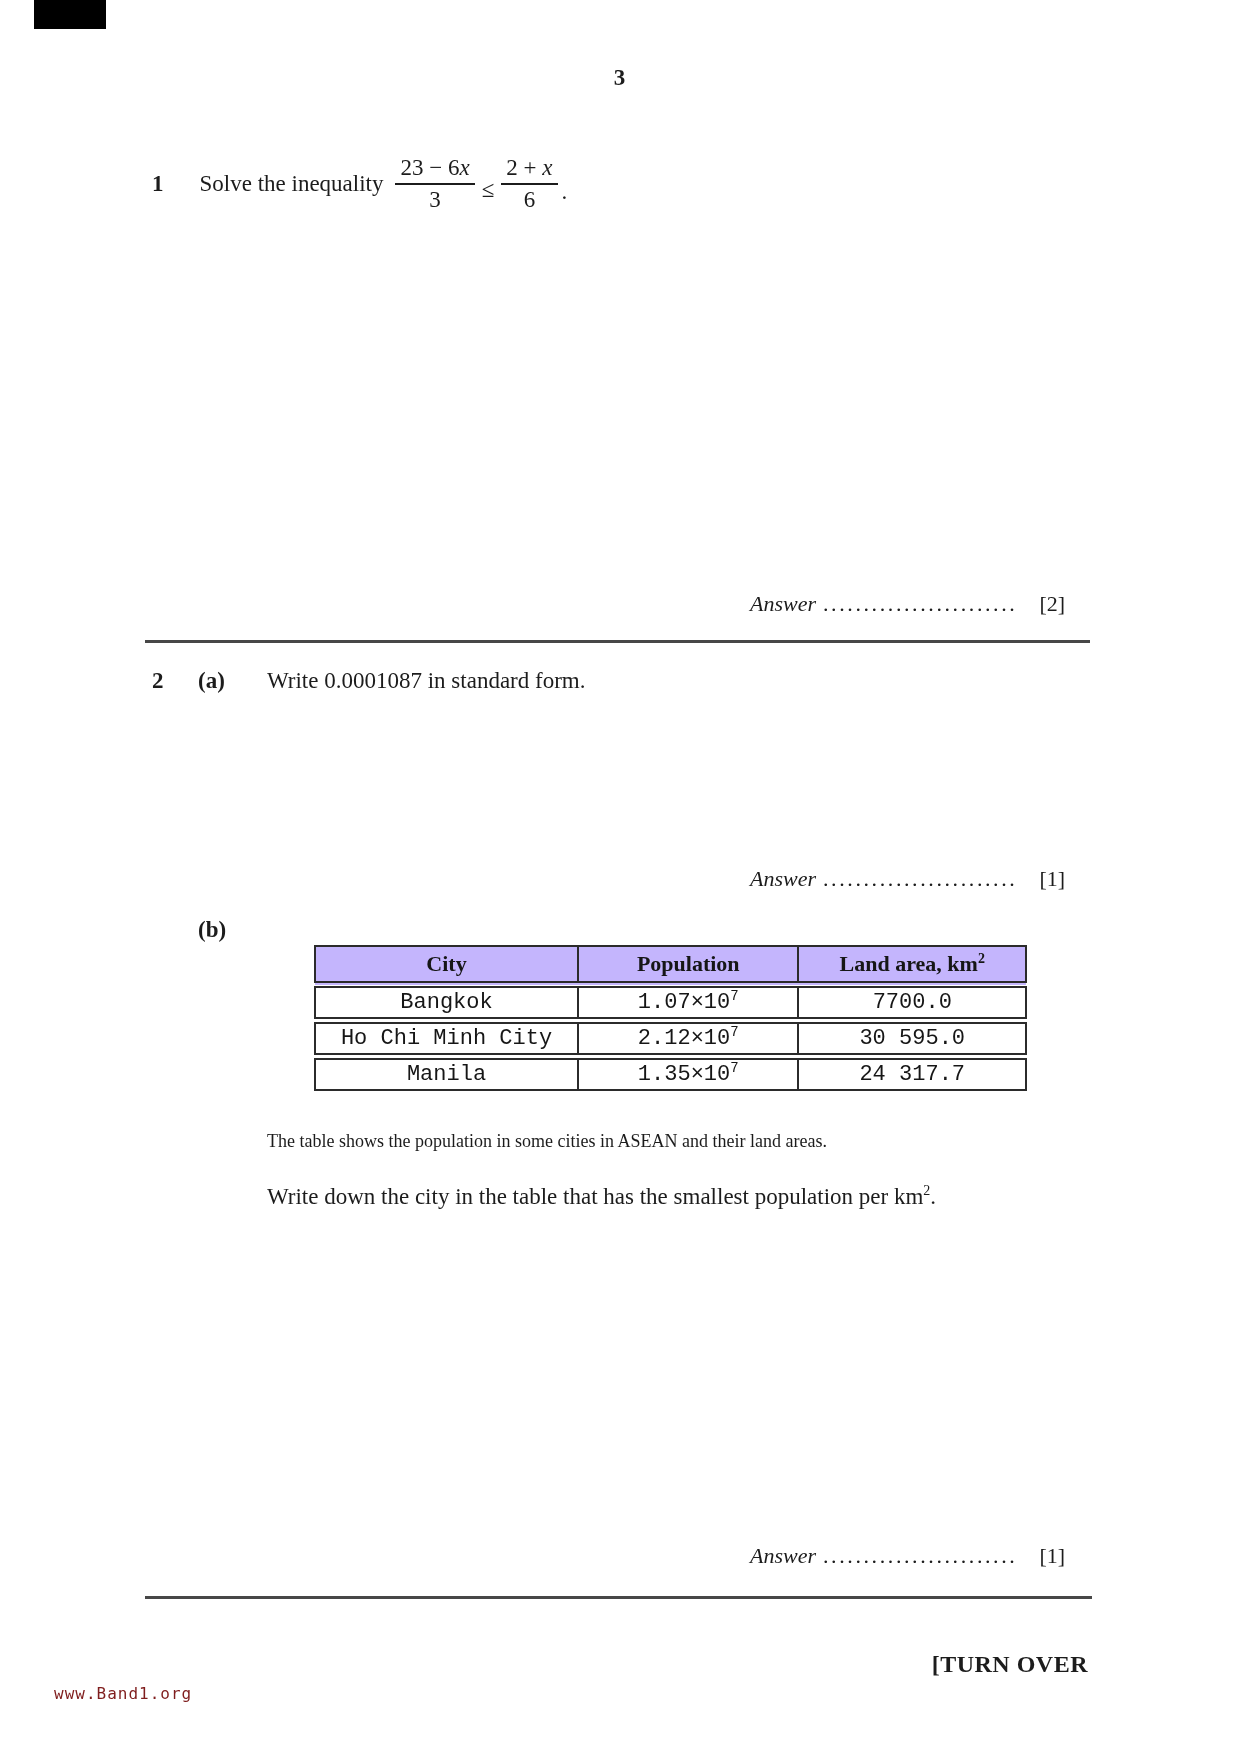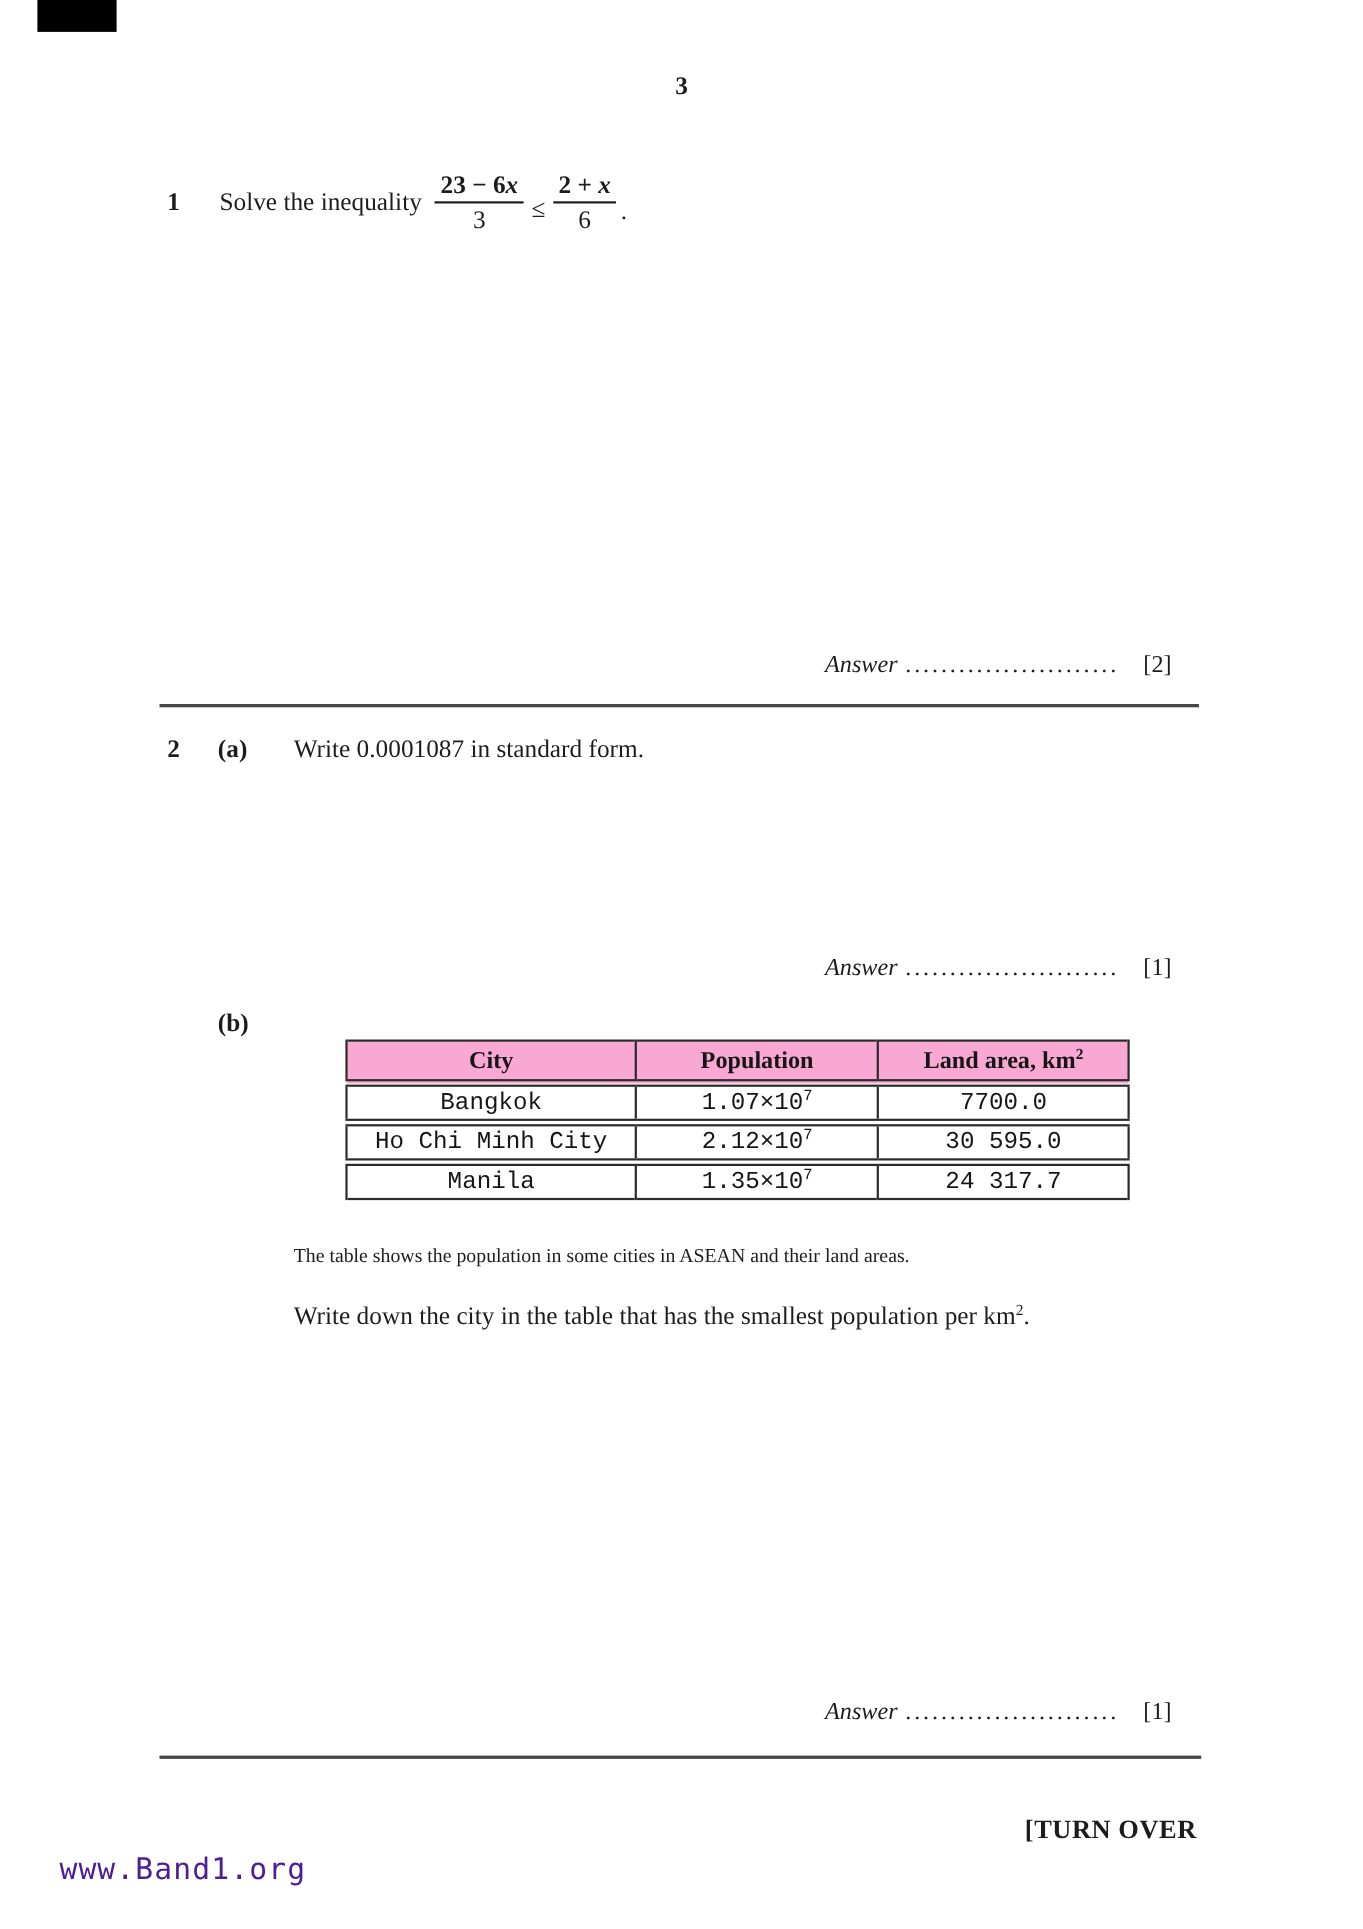--- a/index.html
+++ b/index.html
@@ -25,21 +25,21 @@
     left: 152px; top: 146px; height: 76px;
     display: flex; align-items: center; white-space: nowrap;
     font-size: 23px;
   }
   .qnum { font-weight: bold; }
   .q1-row .qnum { margin-right: 36px; }
   .q1-row .prompt { margin-right: 12px; }
 
   .math { display: inline-flex; align-items: center; font-size: 23px; }
   .frac { display: inline-block; text-align: center; vertical-align: middle; }
-  .frac .num { display: block; padding: 0 5px 2px 5px; border-bottom: 2px solid #1c1c1c; font-weight: bold; }
+  .frac .num { display: block; padding: 0 5px 2px 5px; border-bottom: 2px solid #1c1c1c; }
   .frac .den { display: block; padding-top: 2px; }
   .rel { margin: 0 7px; position: relative; top: 6px; }
   .math .var { font-style: italic; }
   .math .period { margin-left: 4px; align-self: flex-end; padding-bottom: 8px; }
 
   
   .answer-line {
     display: flex; align-items: baseline; white-space: nowrap;
     font-size: 22px;
   }
@@ -71,39 +71,39 @@
     font-size: 22px; color: #161616;
     border: 2px solid #2b2b2b;
   }
   table.data-table th, table.data-table td {
     border-left: 2px solid #2b2b2b;
     border-right: 2px solid #2b2b2b;
     text-align: center; vertical-align: middle;
     padding: 0;
   }
   table.data-table tr.hdr > th {
-    background: #f9a8d4; font-weight: bold; height: 34px;
+    background: #c4b5fd; font-weight: bold; height: 34px;
   }
   table.data-table tr.body-row > td { height: 29px; font-family: Liberation Mono, monospace; }
   table.data-table tr:not(:first-child) > td {
     border-top: 7px double #2b2b2b;
   }
   .col-city { width: 37%; } .col-pop { width: 31%; } .col-area { width: 32%; }
 
   .sup { font-size: 14px; vertical-align: super; line-height: 0; }
 
   .caption-1 { left: 267px; top: 1131px; font-size: 18px; white-space: nowrap; }
   .caption-2 { left: 267px; top: 1184px; font-size: 23px; white-space: nowrap; }
 
   .turn-over { right: 151px; top: 1626px; font-weight: bold; font-size: 24px; letter-spacing: 0.5px; margin-top: 25px; }
 
   .website {
     left: 54px; top: 1684px;
     font-family: "DejaVu Sans Mono", "Liberation Mono", monospace;
-    font-size: 27px; color: #4c1d95; letter-spacing: 1px;
+    font-size: 16px; color: #7f1d1d; letter-spacing: 1px;
   }
 </style>
 </head>
 <body>
 
 <div class="abs scan-bar"></div>
 
 <div class="abs page-num">3</div>
 
 <div class="abs q1-row">

